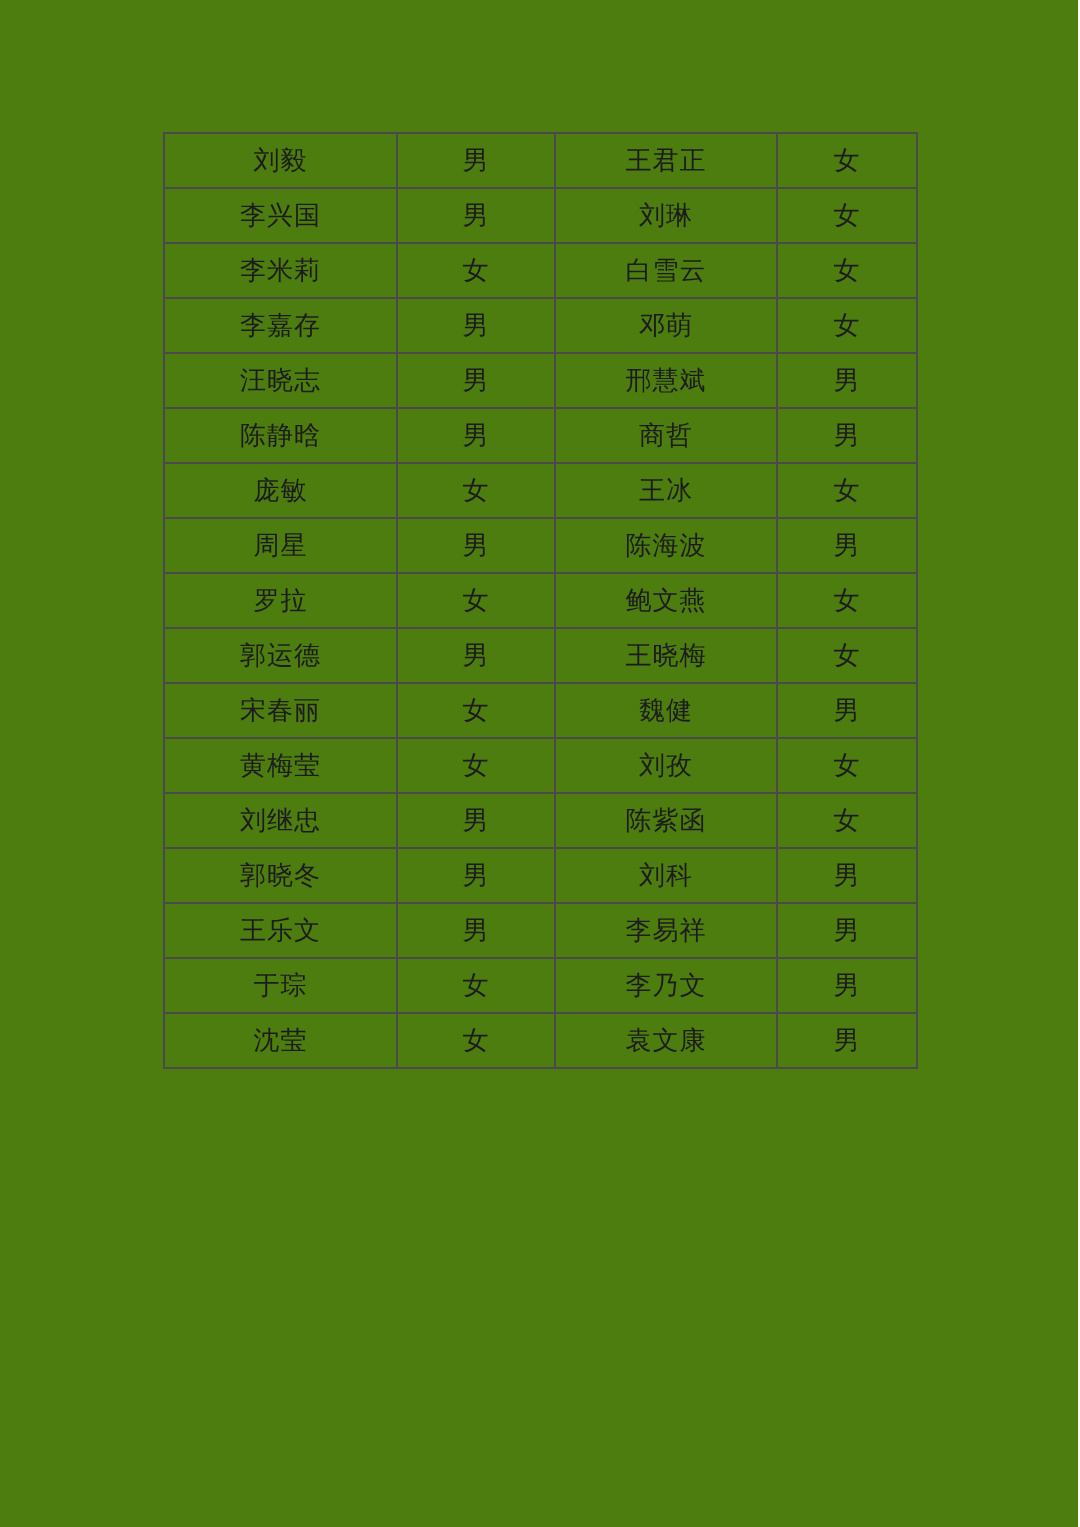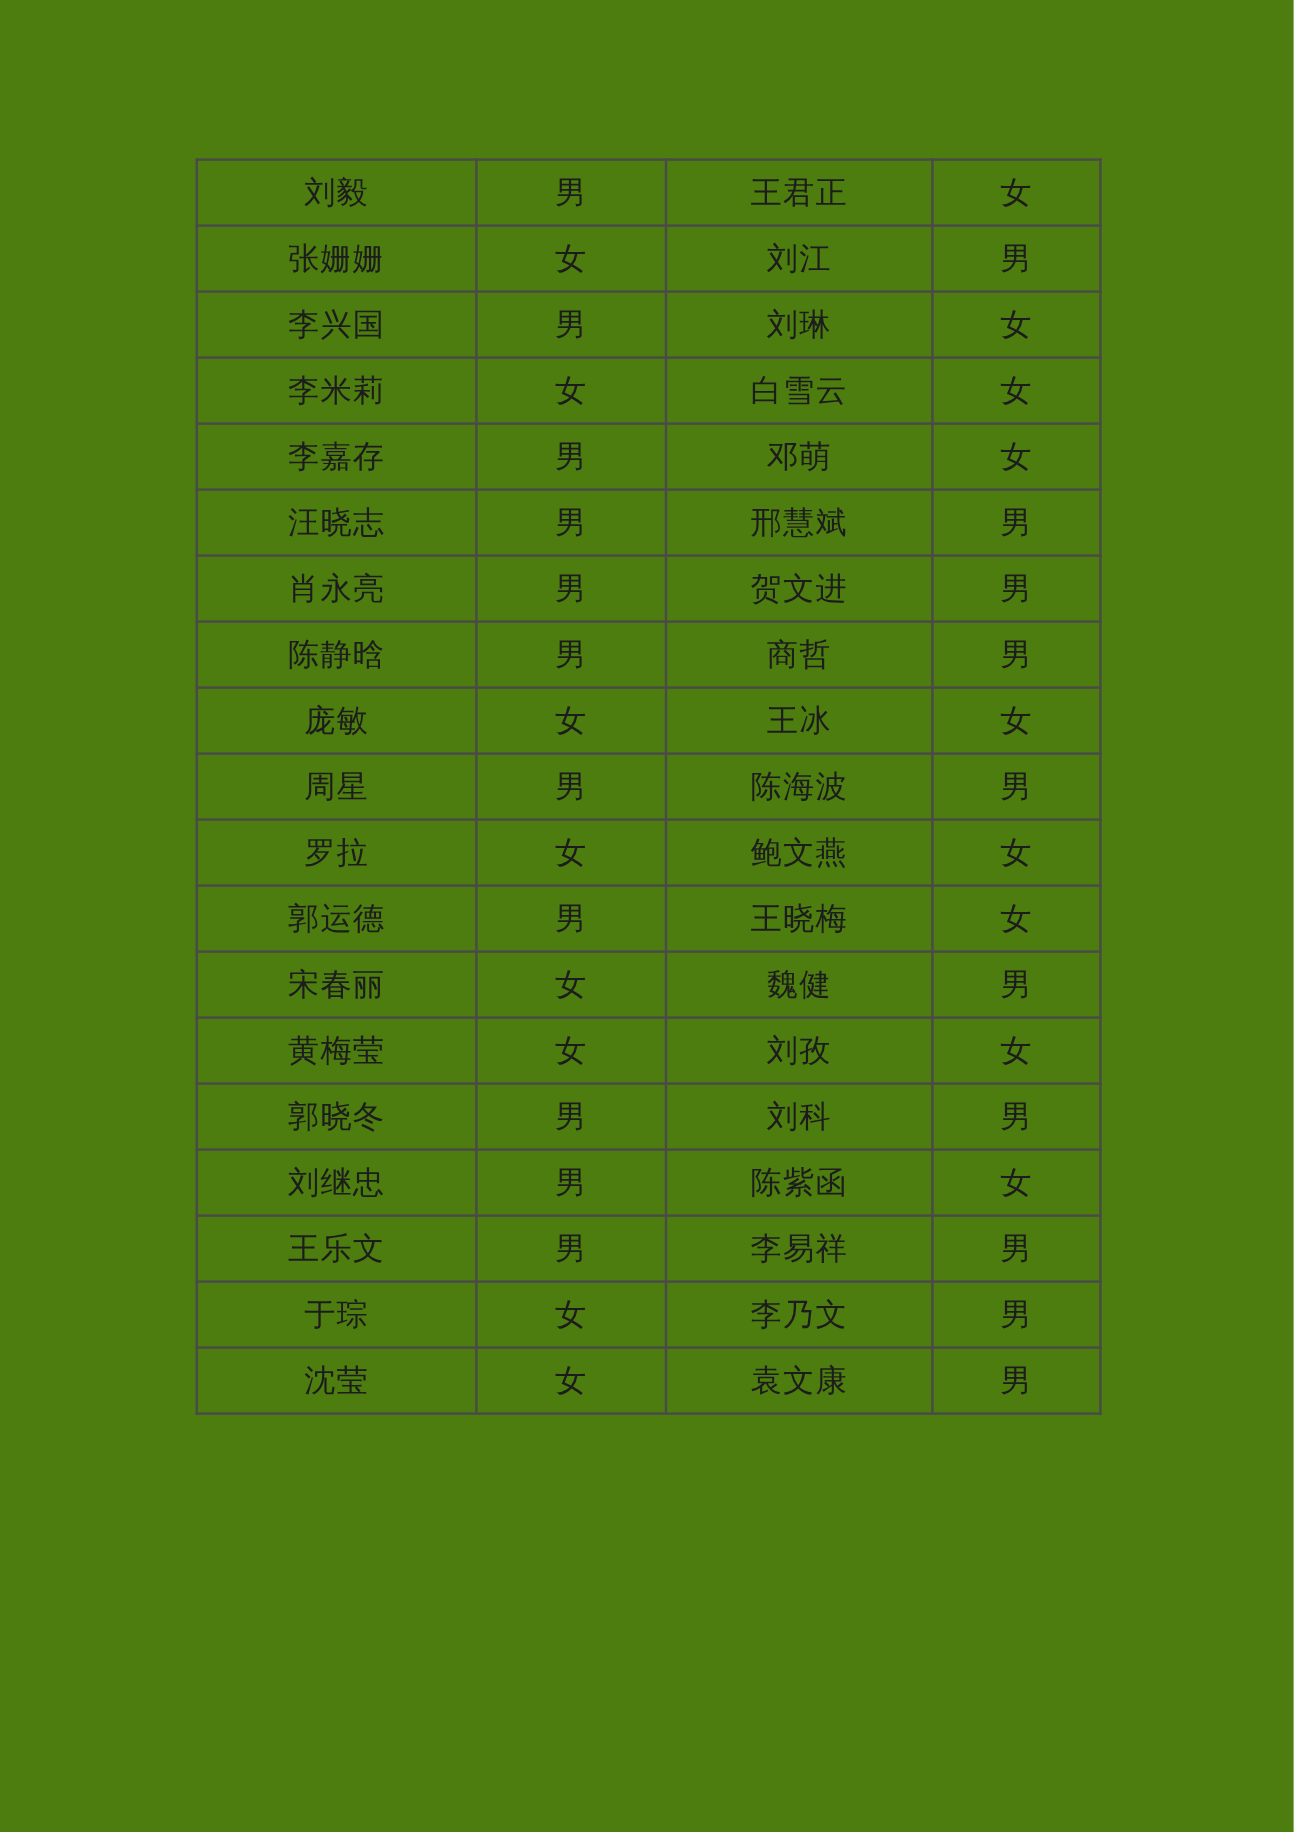--- a/index.html
+++ b/index.html
@@ -52,26 +52,20 @@
       <col class="c-gen-r">
     </colgroup>
     <tbody>
         <tr>
           <td>刘毅</td>
           <td>男</td>
           <td>王君正</td>
           <td>女</td>
         </tr>
         <tr>
-          <td>张姗姗</td>
-          <td>女</td>
-          <td>刘江</td>
-          <td>男</td>
-        </tr>
-        <tr>
           <td>李兴国</td>
           <td>男</td>
           <td>刘琳</td>
           <td>女</td>
         </tr>
         <tr>
           <td>李米莉</td>
           <td>女</td>
           <td>白雪云</td>
           <td>女</td>
@@ -79,26 +73,20 @@
         <tr>
           <td>李嘉存</td>
           <td>男</td>
           <td>邓萌</td>
           <td>女</td>
         </tr>
         <tr>
           <td>汪晓志</td>
           <td>男</td>
           <td>邢慧斌</td>
-          <td>男</td>
-        </tr>
-        <tr>
-          <td>肖永亮</td>
-          <td>男</td>
-          <td>贺文进</td>
           <td>男</td>
         </tr>
         <tr>
           <td>陈静晗</td>
           <td>男</td>
           <td>商哲</td>
           <td>男</td>
         </tr>
         <tr>
           <td>庞敏</td>
@@ -130,30 +118,30 @@
           <td>魏健</td>
           <td>男</td>
         </tr>
         <tr>
           <td>黄梅莹</td>
           <td>女</td>
           <td>刘孜</td>
           <td>女</td>
         </tr>
         <tr>
+          <td>刘继忠</td>
+          <td>男</td>
+          <td>陈紫函</td>
+          <td>女</td>
+        </tr>
+        <tr>
           <td>郭晓冬</td>
           <td>男</td>
           <td>刘科</td>
           <td>男</td>
-        </tr>
-        <tr>
-          <td>刘继忠</td>
-          <td>男</td>
-          <td>陈紫函</td>
-          <td>女</td>
         </tr>
         <tr>
           <td>王乐文</td>
           <td>男</td>
           <td>李易祥</td>
           <td>男</td>
         </tr>
         <tr>
           <td>于琮</td>
           <td>女</td>

